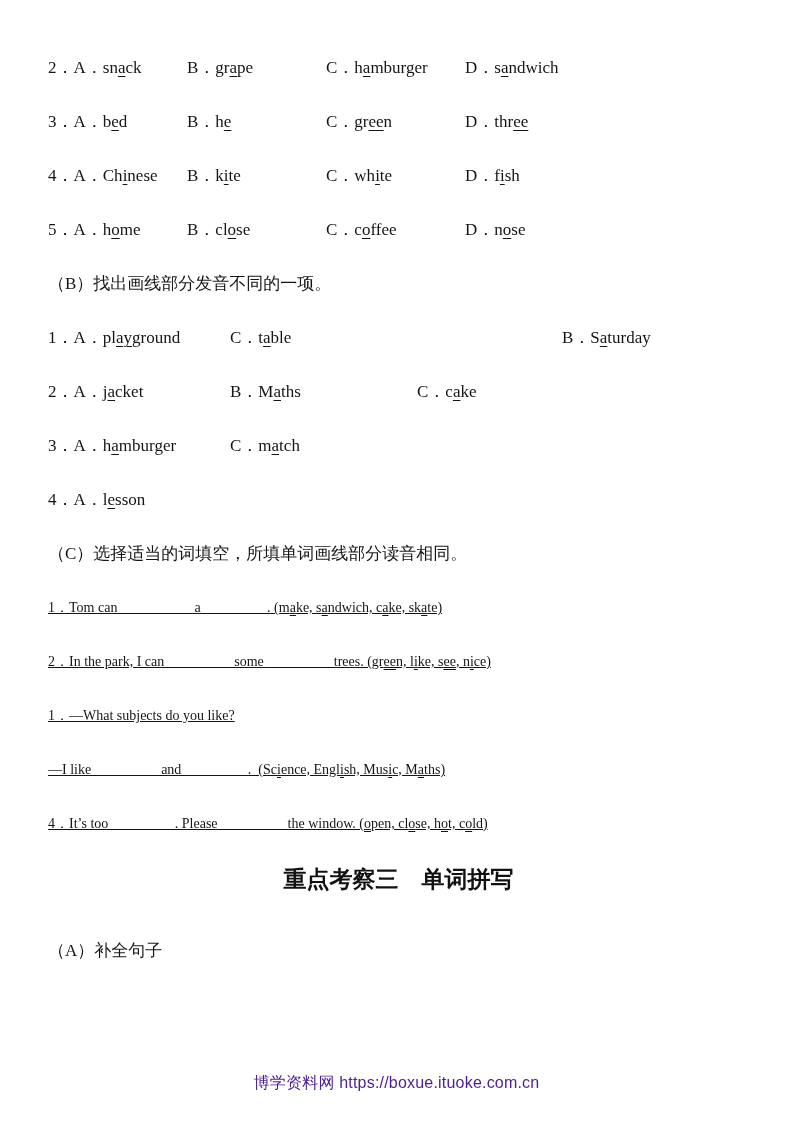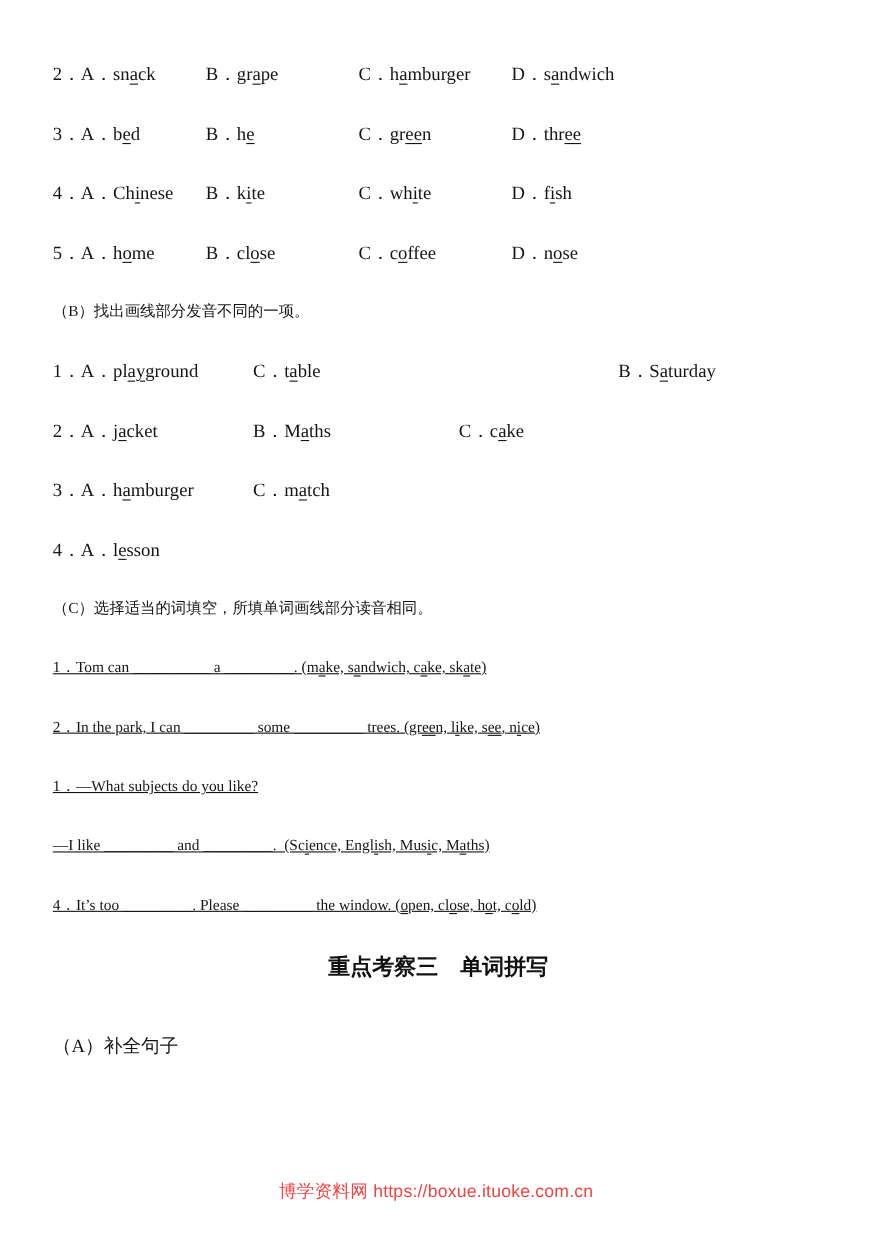--- a/index.html
+++ b/index.html
@@ -27,21 +27,21 @@
   }
   .row .cell { flex: 0 0 auto; }
   .row4 .c1 { width: 139px; }
   .row4 .c2 { width: 139px; }
   .row4 .c3 { width: 139px; }
   .row4 .c4 { flex: 1 1 auto; }
   .row3 .c1 { width: 182px; }
   .row3 .c2 { width: 187px; }
   .row3 .c3 { flex: 1 1 auto; }
   .zh-header {
-    font-size: 14px;
+    font-size: 17px;
     line-height: 23px;
     margin-bottom: 31px;
     font-family: "Liberation Serif", serif;
   }
   .sentence {
     font-size: 14px;
     line-height: 23px;
     margin-bottom: 31px;
     white-space: pre-wrap;
     text-decoration: underline;
@@ -49,38 +49,38 @@
   u {
     text-decoration: underline;
     text-underline-offset: 3px;
     text-decoration-thickness: 1px;
   }
   .main-heading {
     margin-top: 27px;
     text-align: center;
     font-family: "Liberation Sans", sans-serif;
     font-weight: bold;
-    font-size: 20px;
+    font-size: 23px;
     line-height: 26px;
     color: #111;
   }
   .sub-header {
     margin-top: 47px;
     font-size: 17px;
     line-height: 23px;
   }
   .doc-footer {
     position: absolute;
     left: 0;
     bottom: 28px;
     width: 100%;
     text-align: center;
     font-family: "Liberation Sans", sans-serif;
     font-size: 16px;
-    color: #ef4444;
+    color: #4c1d95;
     letter-spacing: 0.2px;
   }
 </style>
 </head>
 <body>
 
 <div class="page">
   <div class="content">
 
     <div class="row row4">

